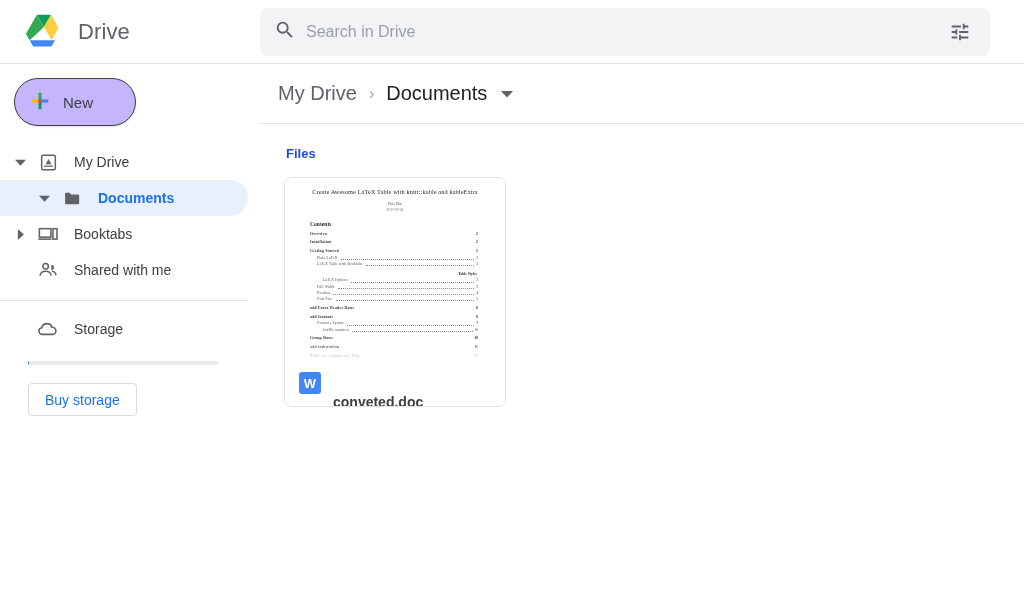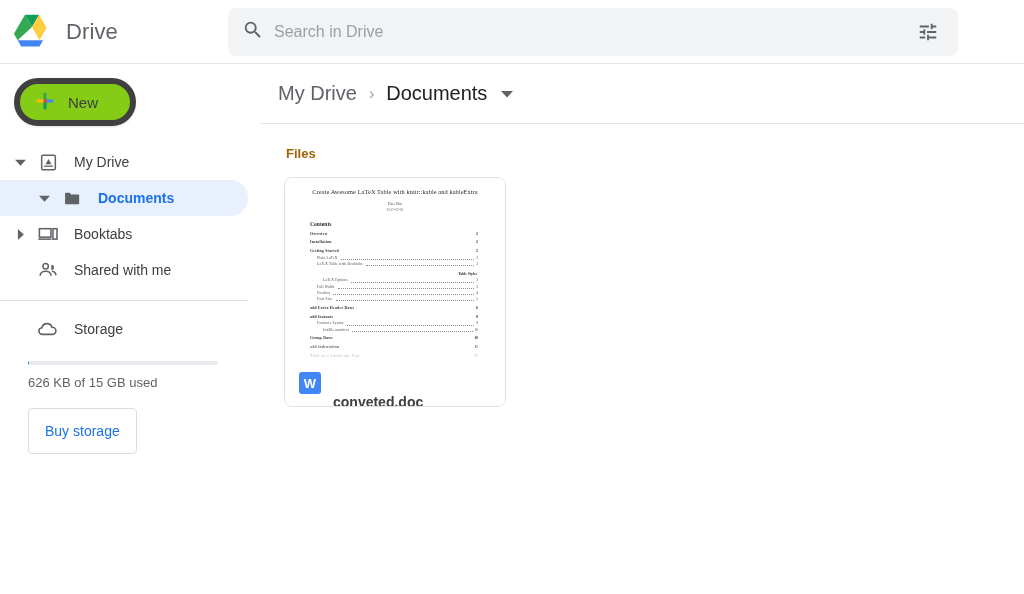--- a/index.html
+++ b/index.html
@@ -12,21 +12,21 @@
   }
   #app { width: 1024px; height: 594px; position: relative; display: flex; flex-direction: column; }
 
   
   .header {
     height: 64px; min-height: 64px;
     display: flex; align-items: center;
     background: #fff;
     border-bottom: 1px solid #e5e5e5;
   }
-  .brand { width: 228px; display: flex; align-items: center; padding-left: 10px; gap: 12px; }
+  .brand { width: 260px; display: flex; align-items: center; padding-left: 22px; gap: 12px; }
   .drive-logo { width: 44px; height: 40px; flex: 0 0 auto; }
   .brand-name { font-size: 22px; color: #5f6368; letter-spacing: .1px; }
 
   .search-wrap { flex: 1; display: flex; align-items: center; padding-right: 8px; }
   .searchbox {
     flex: 1; height: 48px; background: #f1f3f4; border-radius: 8px;
     display: flex; align-items: center; padding: 0 10px 0 14px; gap: 10px;
     max-width: 730px;
   }
   .search-input {
@@ -43,21 +43,21 @@
   .body-row { flex: 1; display: flex; min-height: 0; }
 
   
   .sidebar {
     width: 260px; min-width: 260px; background: #fff;
     padding-top: 14px; display: flex; flex-direction: column;
     position: relative;
   }
   .new-btn {
     margin: 0 0 0 14px; width: 122px; height: 48px;
-    background: #84cc16; border: 6px solid #404040; border-radius: 24px;
+    background: #c4b5fd; border: 1px solid #404040; border-radius: 24px;
     box-shadow: 0 1px 2px 0 rgba(60,64,67,.16);
     display: flex; align-items: center; gap: 12px; padding-left: 14px;
     cursor: pointer; font-family: "Liberation Sans", sans-serif;
   }
   .new-label { font-size: 15px; color: #3c4043; font-weight: 500; }
 
   .nav { margin-top: 18px; }
   .nav-item {
     height: 36px; display: flex; align-items: center;
     border-radius: 0 18px 18px 0; cursor: pointer; position: relative;
@@ -78,42 +78,42 @@
   .divider { height: 1px; background: #e0e0e0; margin: 12px 12px 10px 0; }
 
   .storage-block { padding: 0 0 0 0; }
   .pbar {
     margin: 14px 42px 0 28px; height: 4px; border-radius: 2px; background: #e8eaed;
     overflow: hidden;
   }
   .pbar > i { display: block; height: 100%; background: #1a73e8; }
   .storage-text { margin: 10px 0 0 28px; font-size: 13px; color: #5f6368; }
   .buy-btn {
-    margin: 18px 0 0 28px; height: 46px; padding: 0 16px;
+    margin: 18px 0 0 28px; height: 33px; padding: 0 16px;
     background: #fff; border: 1px solid #dadce0; border-radius: 4px;
     color: #1a73e8; font-size: 14px; font-weight: 500; cursor: pointer;
     font-family: "Liberation Sans", sans-serif;
   }
 
   
   .main { flex: 1; min-width: 0; display: flex; flex-direction: column; background: #fff; }
   .crumbbar {
     height: 60px; min-height: 60px; display: flex; align-items: center;
     padding-left: 12px; border-bottom: 1px solid #e5e5e5;
   }
   .crumb {
     font-size: 20px; color: #5f6368; padding: 4px 6px; border-radius: 4px; cursor: pointer;
   }
   .crumb.current { color: #202124; }
   .crumb-sep { color: #9aa0a6; font-size: 16px; margin: 0 6px; }
   .crumb-caret { margin-left: 8px; cursor: pointer; display: inline-flex; }
 
   .content { flex: 1; padding: 22px 0 0 24px; overflow: hidden; }
   .section-title {
-    font-size: 13px; color: #a16207; font-weight: bold; margin: 0 0 16px 2px;
+    font-size: 13px; color: #1d4ed8; font-weight: bold; margin: 0 0 16px 2px;
   }
 
   .grid { display: flex; flex-wrap: wrap; gap: 16px; }
   .card {
     width: 222px; height: 230px; border: 1px solid #e0e0e0; border-radius: 8px;
     background: #fff; overflow: hidden; display: flex; flex-direction: column;
     cursor: pointer;
   }
   .thumb {
     flex: 1; margin: 0; background: #fff; position: relative; overflow: hidden;
@@ -291,21 +291,20 @@
             <svg width="24" height="24" viewBox="0 0 24 24" fill="none" stroke="#5f6368" stroke-width="1.6" aria-hidden="true">
               <path d="M6.3 17.4c-1.9 0-3.4-1.5-3.4-3.3 0-1.7 1.3-3.1 3-3.3.4-2.4 2.5-4.2 5.1-4.2 2.3 0 4.3 1.5 4.9 3.6h.4c2 0 3.6 1.6 3.6 3.6s-1.6 3.6-3.6 3.6H6.3z"></path>
             </svg>
           </span>
           <span class="nav-label">Storage</span>
         </div>
 
         <div class="pbar">
           <i style="width: 0.3%;"></i>
         </div>
-        <div class="storage-text">626 KB of 15 GB used</div>
         <button class="buy-btn">Buy storage</button>
       </div>
     </div>
 
     <div class="main">
 
       <div class="crumbbar">
         <span class="crumb">My Drive</span>
         <span class="crumb-sep">›</span>
         <span class="crumb current">Documents</span>

